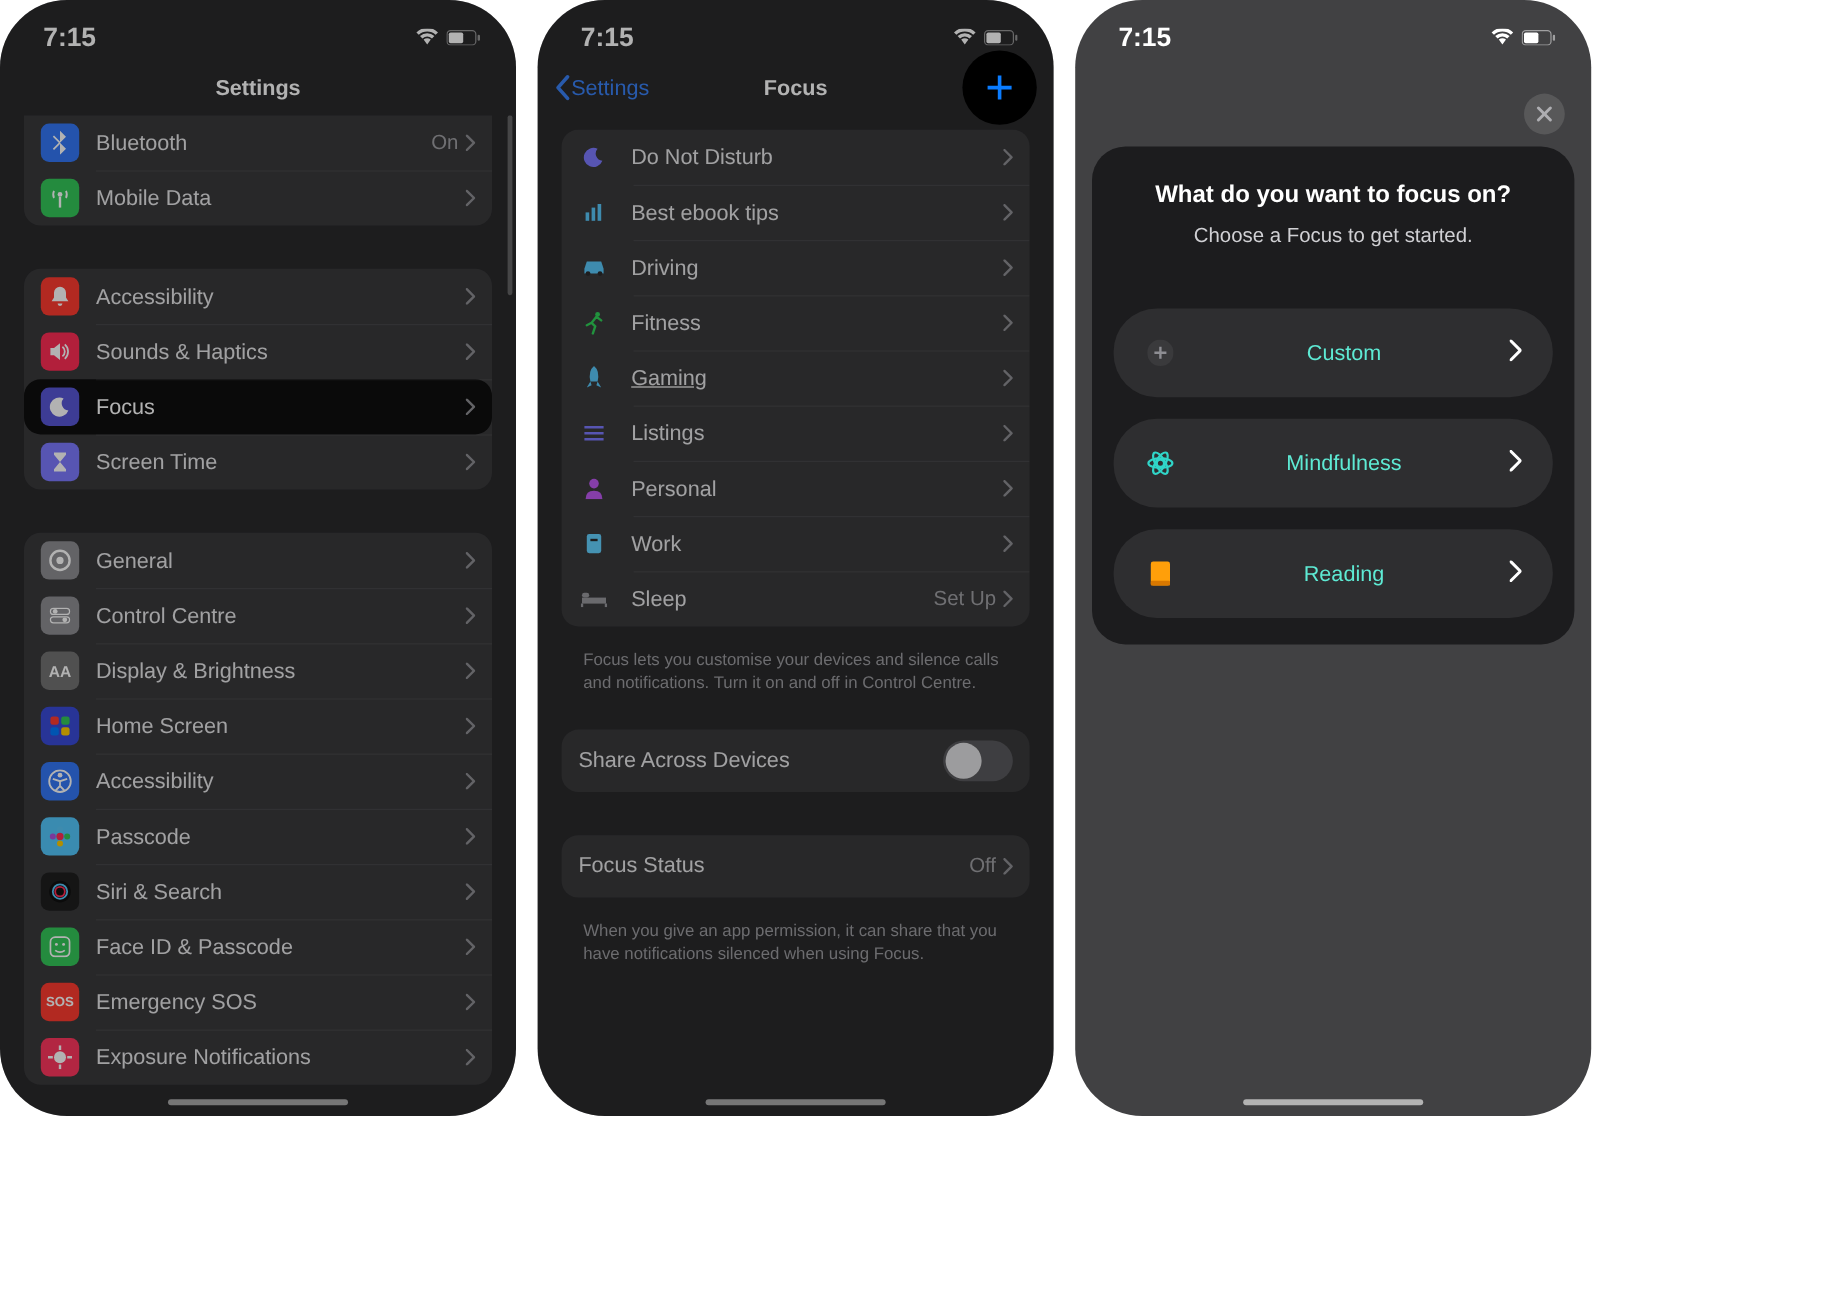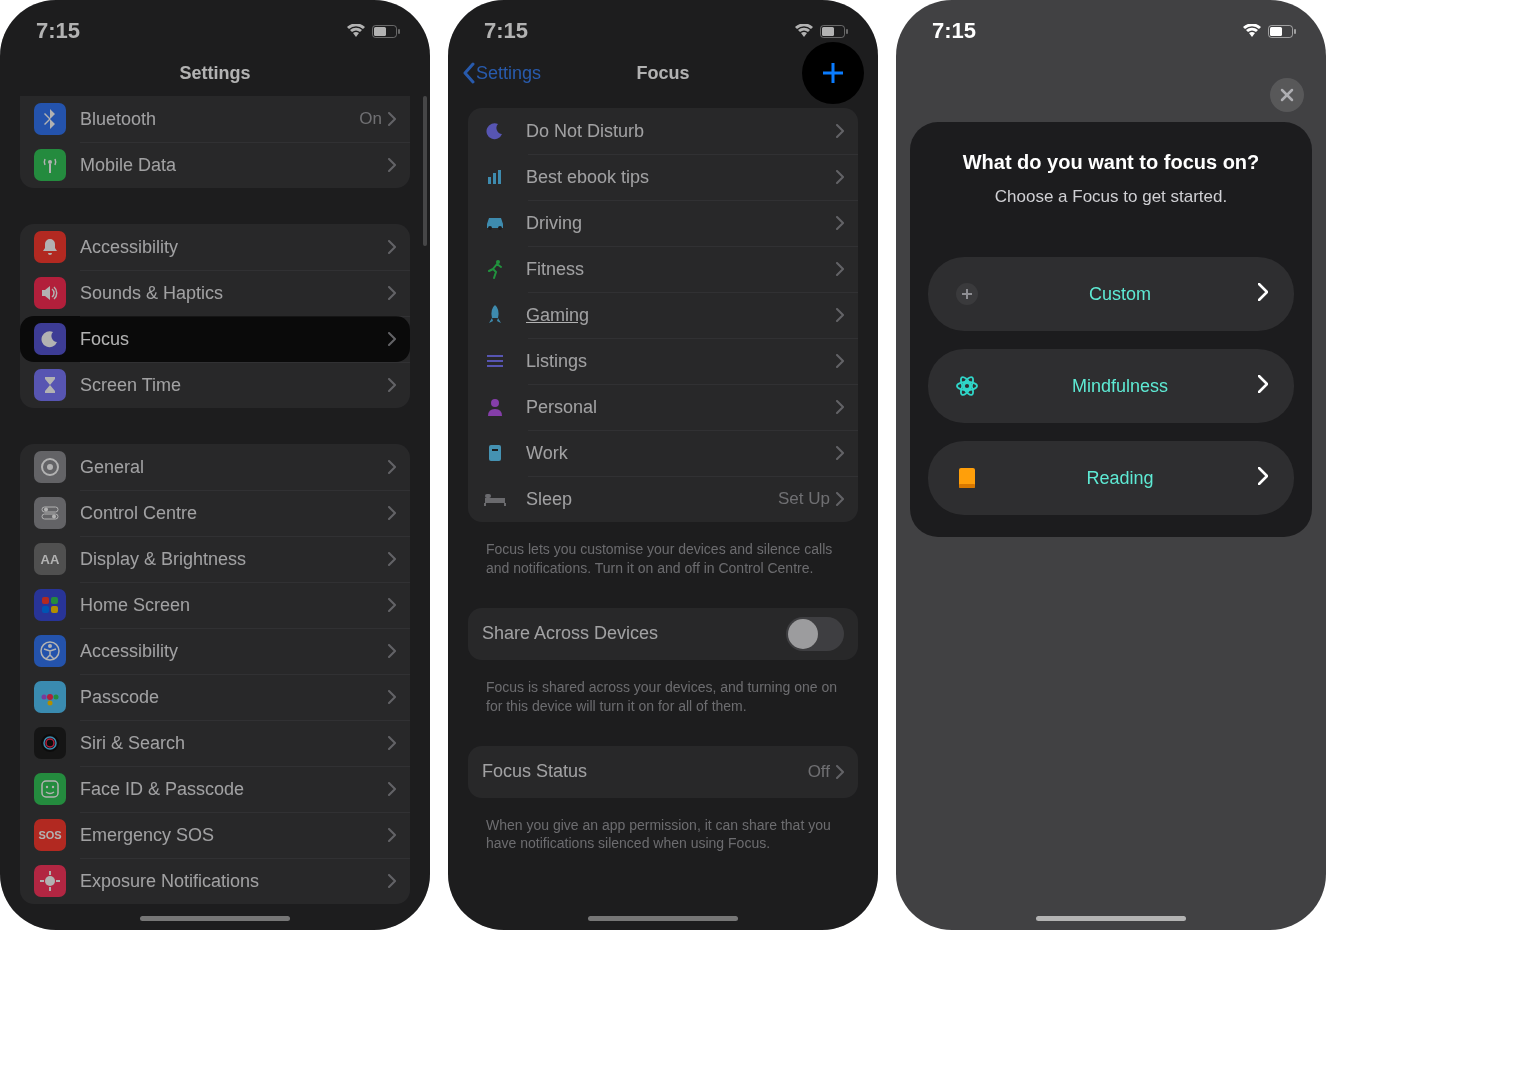--- a/index.html
+++ b/index.html
@@ -687,21 +687,20 @@
     <div class="footer-text">Focus lets you customise your devices and silence calls and notifications. Turn it on and off in Control Centre.</div>
 
     <div class="group">
       <div class="row" style="min-height:52px;">
         <span class="row-label">Share Across Devices</span>
         <span class="switch">
             <span class="knob"></span>
           </span>
       </div>
     </div>
-    <div class="footer-text">Focus is shared across your devices, and turning one on for this device will turn it on for all of them.</div>
 
     <div class="group">
       <div class="row" style="min-height:52px;">
         <span class="row-label">Focus Status</span>
         <span class="row-value">Off</span>
         <span class="chevron">
             <svg width="8" height="14" viewBox="0 0 8 14">
               <polyline points="1,1 7,7 1,13" fill="none" stroke="#8e8e93" stroke-width="2" stroke-linecap="round"></polyline>
             </svg>
           </span>

